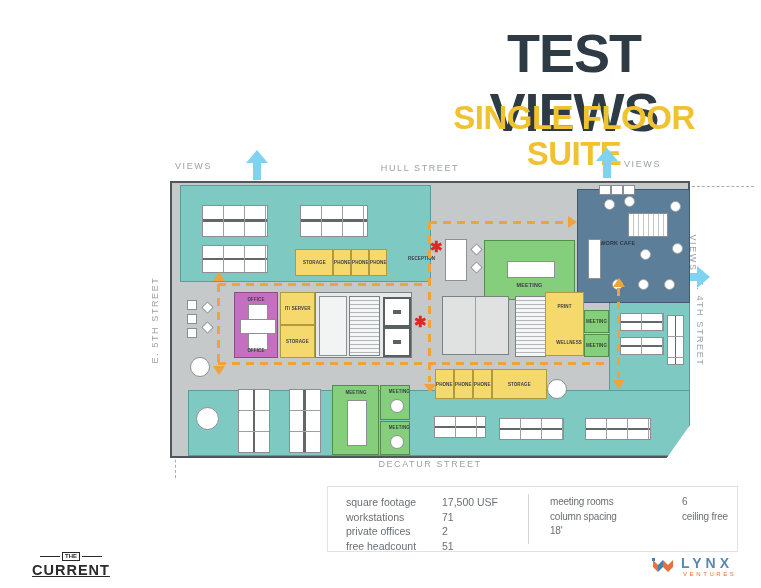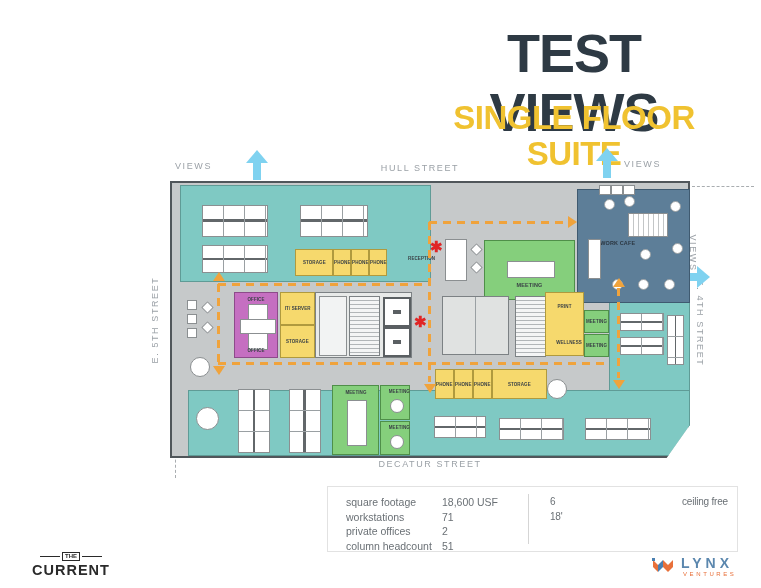--- a/index.html
+++ b/index.html
@@ -65,21 +65,21 @@
   #stats .divider{position:absolute;left:200px;top:7px;bottom:7px;width:1px;background:#d5d5d5;}
   .sgrid{position:absolute;display:grid;column-gap:6px;font-size:10.5px;line-height:14.5px;color:#6a7075;}
   #stats-left{left:18px;top:8px;grid-template-columns:90px auto;}
   #stats-right{left:222px;top:8px;grid-template-columns:126px auto;font-size:10px;letter-spacing:-0.2px;}
 
   
   #logo-current{left:32px;top:552px;width:78px;text-align:center;}
   #logo-current .row{display:flex;align-items:center;justify-content:center;gap:2px;}
   #logo-current .line{width:20px;height:1px;background:#2a2a2a;}
   #logo-current .the{font-size:6px;font-weight:bold;color:#2a2a2a;border:1px solid #2a2a2a;padding:0 2px;line-height:7px;}
-  #logo-current .name{font-size:14.5px;font-weight:800;color:#2a2a2a;letter-spacing:1px;margin-top:1px;}
+  #logo-current .name{font-size:14.5px;font-weight:800;color:#2a2a2a;letter-spacing:1px;margin-top:1px;text-decoration:underline;}
   #logo-lynx{left:652px;top:556px;display:flex;align-items:flex-start;gap:3px;}
   #logo-lynx .name{font-size:14px;font-weight:bold;color:#5b87ae;letter-spacing:4px;line-height:14px;}
   #logo-lynx .sub{font-size:6px;color:#e8703a;letter-spacing:2.6px;margin-top:1px;margin-left:2px;}
 </style>
 </head>
 <body>
 
 <div class="abs" id="title-main">TEST VIEWS</div>
 <div class="abs" id="title-sub">SINGLE FLOOR SUITE</div>
 
@@ -253,30 +253,32 @@
   <div class="ah down" style="left:252px;top:201px;"></div>
 
   <span class="ast" style="left:258px;top:56px;">✱</span>
   <span class="ast" style="left:242px;top:131px;">✱</span>
 </div>
 
 <div class="abs" id="stats">
   <div class="divider"></div>
   <div class="sgrid" id="stats-left">
     <span>square footage</span>
-      <span>18,600 USF</span>
+      <span>17,500 USF</span>
     <span>workstations</span>
       <span>71</span>
     <span>private offices</span>
       <span>2</span>
-    <span>column headcount</span>
+    <span>free headcount</span>
       <span>51</span>
   </div>
   <div class="sgrid" id="stats-right">
+    <span>meeting rooms</span>
       <span>6</span>
+    <span>column spacing</span>
       <span>ceiling free</span>
       <span>18'</span>
   </div>
 </div>
 
 <div class="abs" id="logo-current">
   <div class="row">
     <div class="line"></div>
     <div class="the">THE</div>
     <div class="line"></div>

